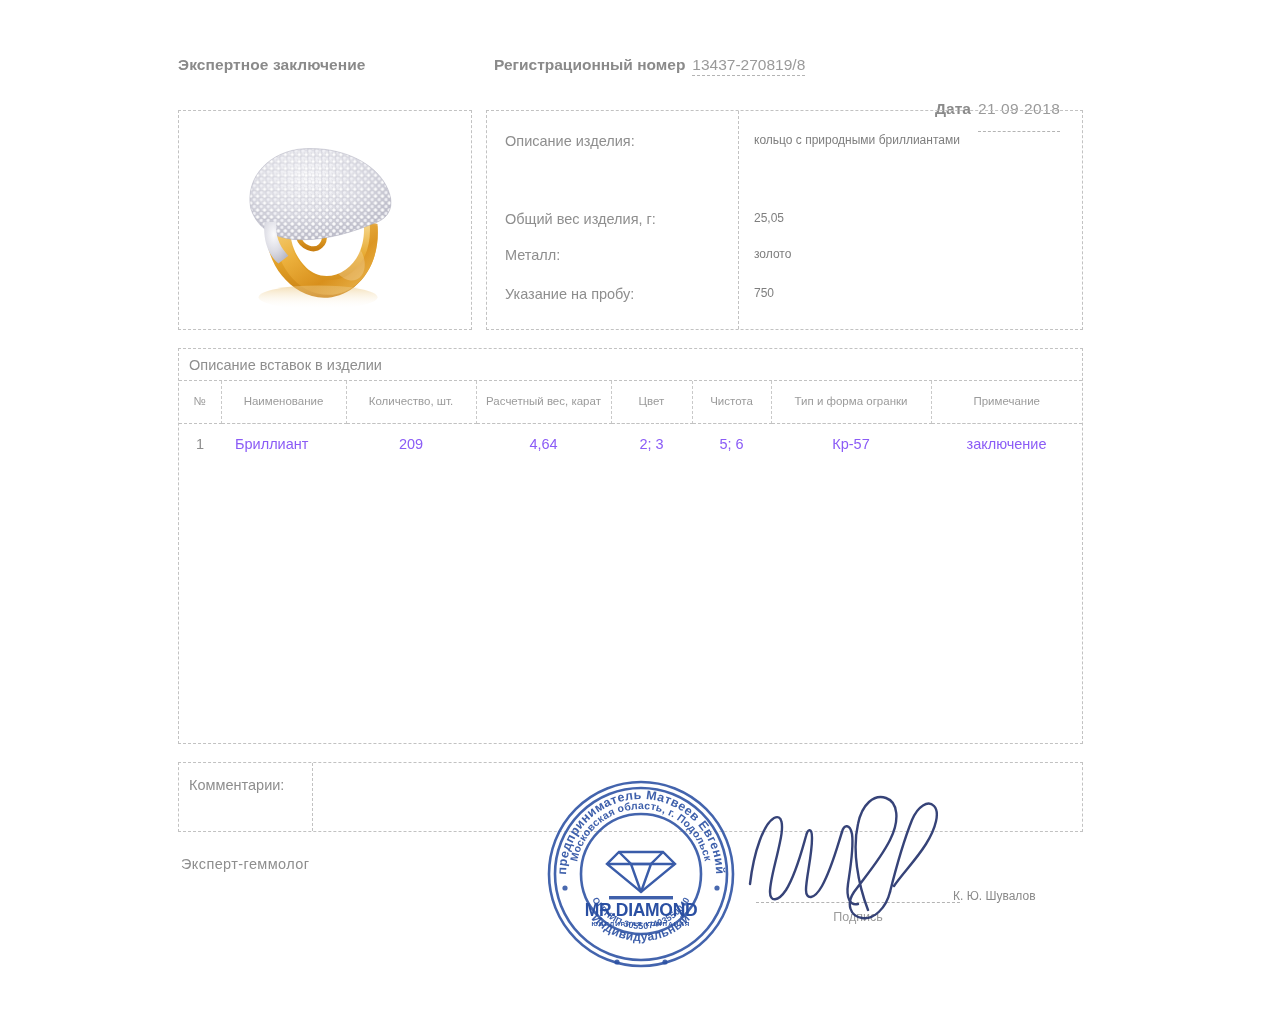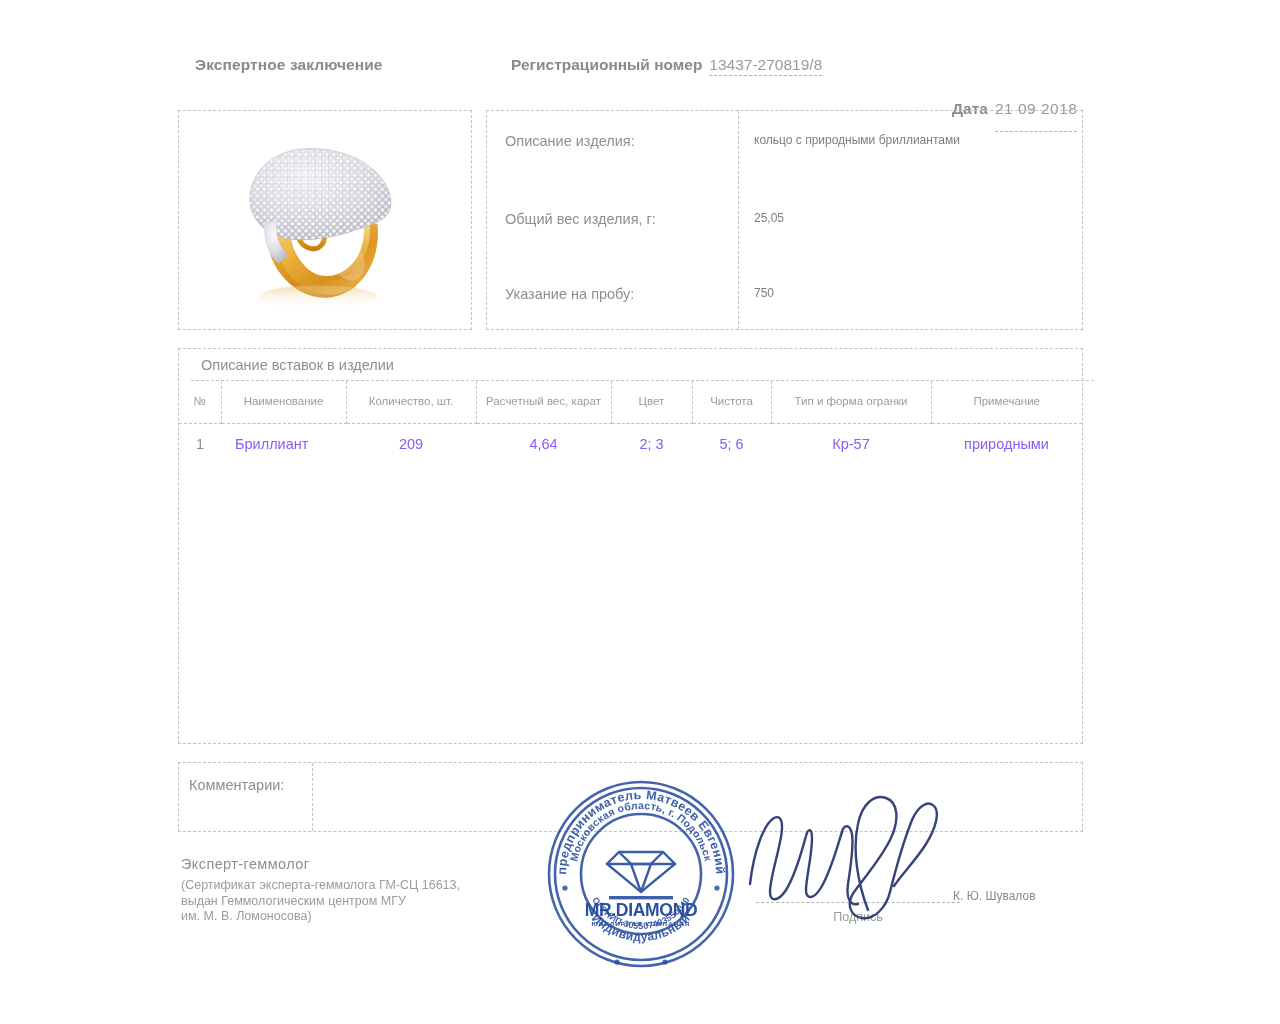--- a/index.html
+++ b/index.html
@@ -18,21 +18,21 @@
   .page {
     position: absolute;
     left: 0; top: 0;
     width: 1280px;
     height: 1024px;
   }
 
   
   .header {
     position: absolute;
-    left: 195px;
+    left: 178px;
     top: 56px;
     width: 905px;
     height: 26px;
   }
   .hdr-title {
     position: absolute;
     left: 0; top: 0;
     font-size: 15.5px;
     font-weight: bold;
     color: #8a8a8a;
@@ -147,21 +147,21 @@
     position: absolute;
     left: 178px;
     top: 348px;
     width: 905px;
     height: 396px;
     border: 1px dashed #c2c2c2;
     box-sizing: border-box;
   }
   .inserts-caption {
     position: absolute;
-    left: 12px; top: 0;
+    left: 0; top: 0;
     width: 100%;
     height: 32px;
     line-height: 32px;
     padding-left: 10px;
     box-sizing: border-box;
     font-size: 14.5px;
     color: #8e8e8e;
     border-bottom: 1px dashed #c2c2c2;
   }
   table.ins-table {
@@ -376,20 +376,24 @@
       <div class="props-divider"></div>
 
       <div class="prop-row pr0">
         <span class="prop-label">Описание изделия:</span>
         <span class="prop-value">кольцо с природными бриллиантами</span>
       </div>
       <div class="prop-row pr1">
         <span class="prop-label">Общий вес изделия, г:</span>
         <span class="prop-value">25,05</span>
       </div>
+      <div class="prop-row pr2">
+        <span class="prop-label">Металл:</span>
+        <span class="prop-value">золото</span>
+      </div>
       <div class="prop-row pr3">
         <span class="prop-label">Указание на пробу:</span>
         <span class="prop-value">750</span>
       </div>
     </div>
   </div>
 
   <div class="inserts">
     <div class="inserts-caption">Описание вставок в изделии</div>
 
@@ -418,36 +422,33 @@
       </thead>
       <tbody>
         <tr>
           <td class="num">1</td>
           <td class="name">Бриллиант</td>
           <td>209</td>
           <td>4,64</td>
           <td>2; 3</td>
           <td>5; 6</td>
           <td>Кр-57</td>
-          <td>природными</td>
+          <td>заключение</td>
         </tr>
       </tbody>
     </table>
   </div>
 
   <div class="comments">
     <span class="comments-label">Комментарии:</span>
     <div class="comments-divider"></div>
   </div>
 
   <div class="footer">
     <div class="expert-title">Эксперт-геммолог</div>
-    <div class="expert-sub">(Сертификат эксперта-геммолога ГМ-СЦ 16613,
-выдан Геммологическим центром МГУ
-им. М. В. Ломоносова)</div>
     <div class="sign-line"></div>
     <div class="sign-label">Подпись</div>
     <div class="expert-name">К. Ю. Шувалов</div>
   </div>
 
   <svg class="stamp" viewBox="0 0 196 196">
     <defs>
       <path id="arcTop" d="M 23,98 A 75,75 0 0 1 173,98"></path>
       <path id="arcTop2" d="M 33,98 A 65,65 0 0 1 163,98"></path>
       <path id="arcBot" d="M 31,98 A 67,67 0 0 0 165,98"></path>

